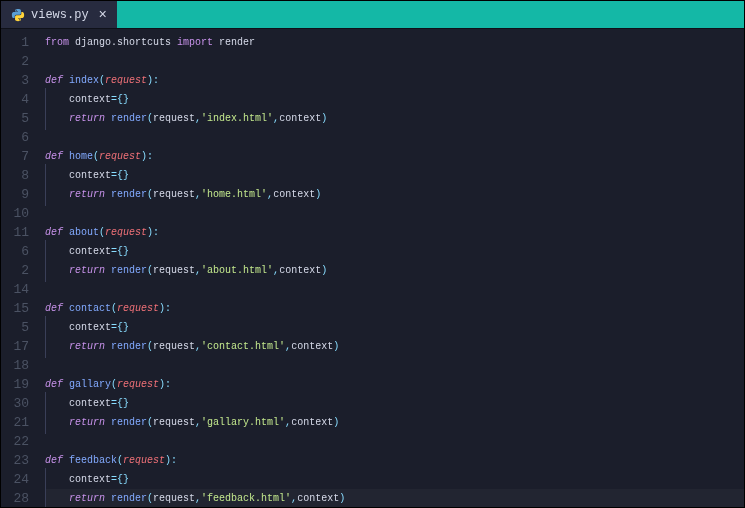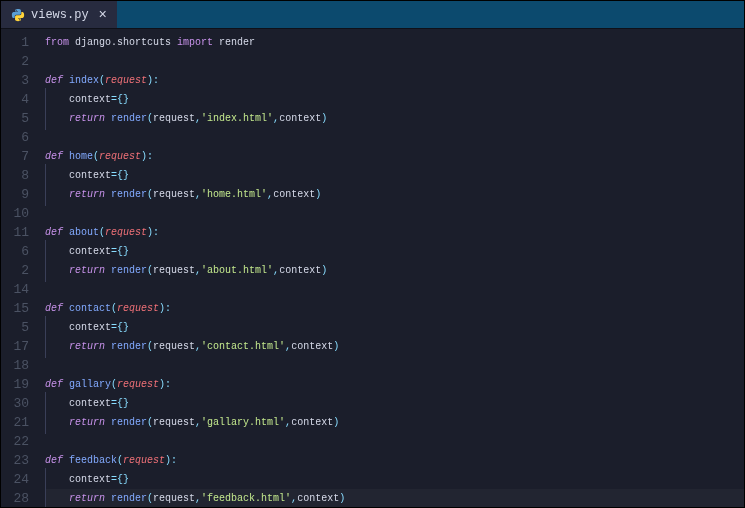--- a/index.html
+++ b/index.html
@@ -7,21 +7,21 @@
     background: #1b1e2b;
     color: #a6accd;
     font-family: "Consolas", "Monaco", "Courier New", monospace;
     font-size: 14px;
     width: 745px;
     height: 508px;
     overflow: hidden;
     border: 1px solid #000;
   }
   .tab-bar {
-    background: #0c4a6e;
+    background: #14b8a6;
     height: 28px;
     display: flex;
     align-items: stretch;
     border-bottom: 1px solid #0f1119;
   }
   .tab {
     background: #272b3f;
     display: flex;
     align-items: center;
     padding: 0 10px;

